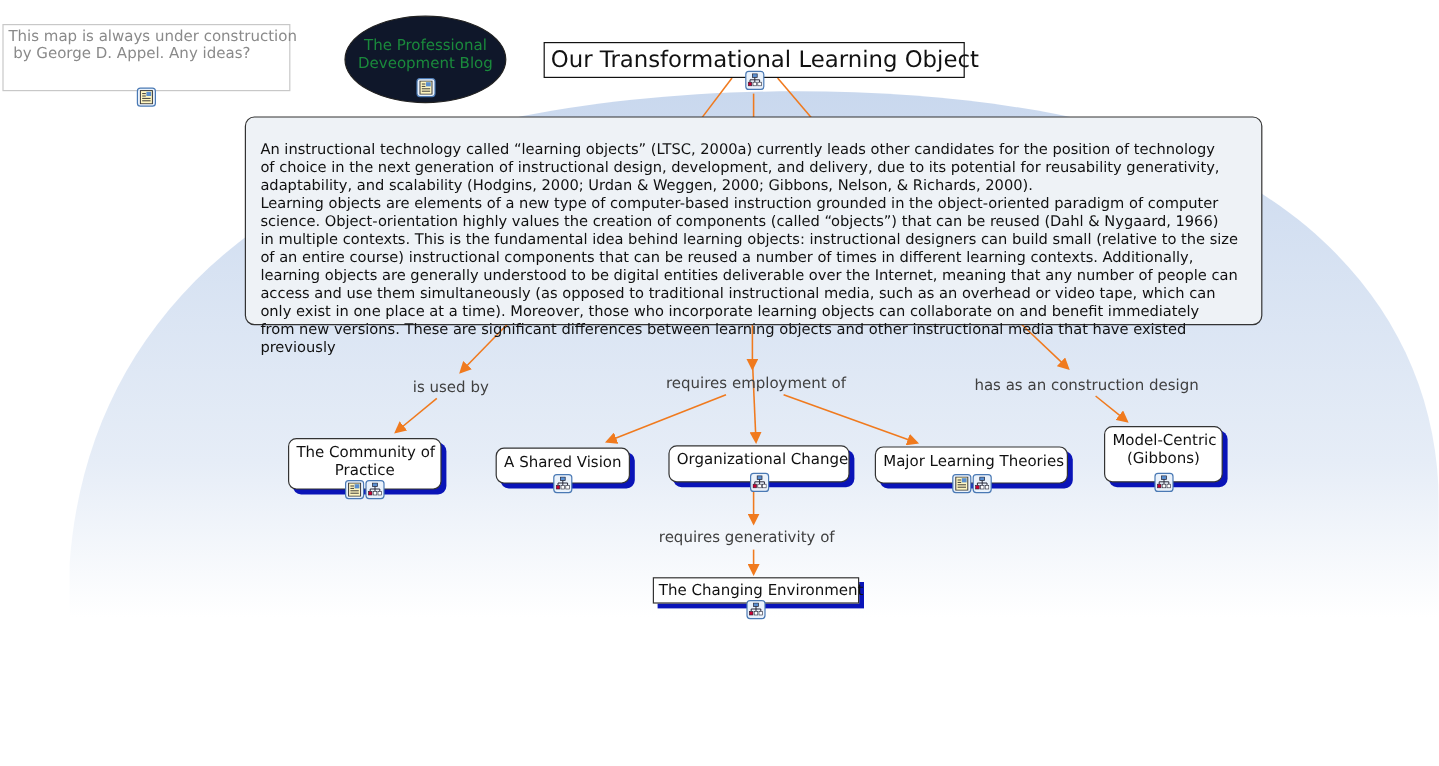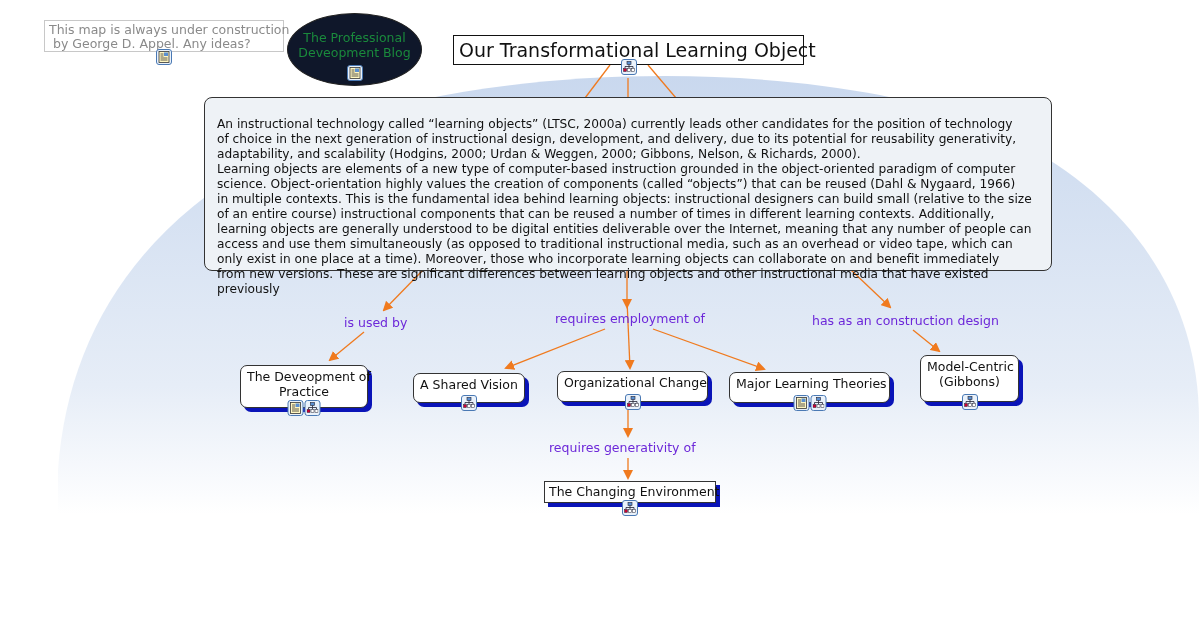--- a/index.html
+++ b/index.html
@@ -36,21 +36,21 @@
   .title-box {
     background: #fff; border: 1px solid #111; font-size: 19px; line-height: 22px;
     padding: 3px 5px;
   }
   .main-text {
     background: #eef2f6; border: 1px solid #333; border-radius: 8px;
     text-align: left; font-size: 12.2px; line-height: 15px;
     padding: 4px 10px 5px 12px; white-space: pre-line; color: #111;
   }
   .link-label {
-    position: absolute; font-size: 12.5px; color: #6d28d9; white-space: nowrap;
+    position: absolute; font-size: 12.5px; color: #404040; white-space: nowrap;
     background: transparent;
   }
   .icons {
     position: absolute; left: 50%; transform: translateX(-50%);
     display: flex; gap: 1px; bottom: -9px;
   }
   .ico {
     width: 16px; height: 16px; box-sizing: border-box;
     border: 1px solid #4a79b4; border-radius: 3px; background: #eaf2fb;
     display: inline-flex; align-items: center; justify-content: center;
@@ -87,21 +87,21 @@
     <line x1="605" y1="329" x2="506" y2="368" marker-end="url(#arr)"></line>
     <line x1="627" y1="300" x2="630" y2="368" marker-end="url(#arr)"></line>
     <line x1="653" y1="329" x2="764" y2="369" marker-end="url(#arr)"></line>
     <line x1="851" y1="270" x2="890" y2="307" marker-end="url(#arr)"></line>
     <line x1="913" y1="330" x2="939" y2="351" marker-end="url(#arr)"></line>
     <line x1="628" y1="410" x2="628" y2="436" marker-end="url(#arr)"></line>
     <line x1="628" y1="458" x2="628" y2="478" marker-end="url(#arr)"></line>
   </g>
 </svg>
 
-<div class="node note" style="left:2px; top:20px; width:240px; height:32px;margin-left:42px;">
+<div class="node note" style="left:2px; top:20px; width:240px; height:56px;">
   <span style="white-space:pre;">This map is always under construction
  by George D. Appel. Any ideas?</span>
   <div class="icons" style="bottom:-14px;">
     <span class="ico">
       <svg width="12" height="12" viewBox="0 0 12 12">
           <rect x="1" y="0.5" width="10" height="11" fill="#fff6c0" stroke="#333" stroke-width="0.8"></rect>
           <rect x="6" y="1.5" width="4" height="3.5" fill="#5a8fd0"></rect>
           <path d="M2.5,3h3M2.5,5h3M2.5,7h7M2.5,9h7" stroke="#333" stroke-width="0.8"></path>
         </svg>
     </span>
@@ -150,21 +150,21 @@
 only exist in one place at a time). Moreover, those who incorporate learning objects can collaborate on and benefit immediately
 from new versions. These are significant differences between learning objects and other instructional media that have existed previously</span>
 </div>
 
 <div class="link-label" style="left:344px; top:315px;">is used by</div>
 <div class="link-label" style="left:555px; top:311px;">requires employment of</div>
 <div class="link-label" style="left:812px; top:313px;">has as an construction design</div>
 <div class="link-label" style="left:549px; top:440px;">requires generativity of</div>
 
 <div class="node concept" style="left:240px; top:365px; width:128px; height:43px;">
-  <span style="white-space:pre;">The Deveopment of
+  <span style="white-space:pre;">The Community of
 Practice</span>
   <div class="icons">
     <span class="ico">
       <svg width="12" height="12" viewBox="0 0 12 12">
           <rect x="1" y="0.5" width="10" height="11" fill="#fff6c0" stroke="#333" stroke-width="0.8"></rect>
           <rect x="6" y="1.5" width="4" height="3.5" fill="#5a8fd0"></rect>
           <path d="M2.5,3h3M2.5,5h3M2.5,7h7M2.5,9h7" stroke="#333" stroke-width="0.8"></path>
         </svg>
     </span>
     <span class="ico">

